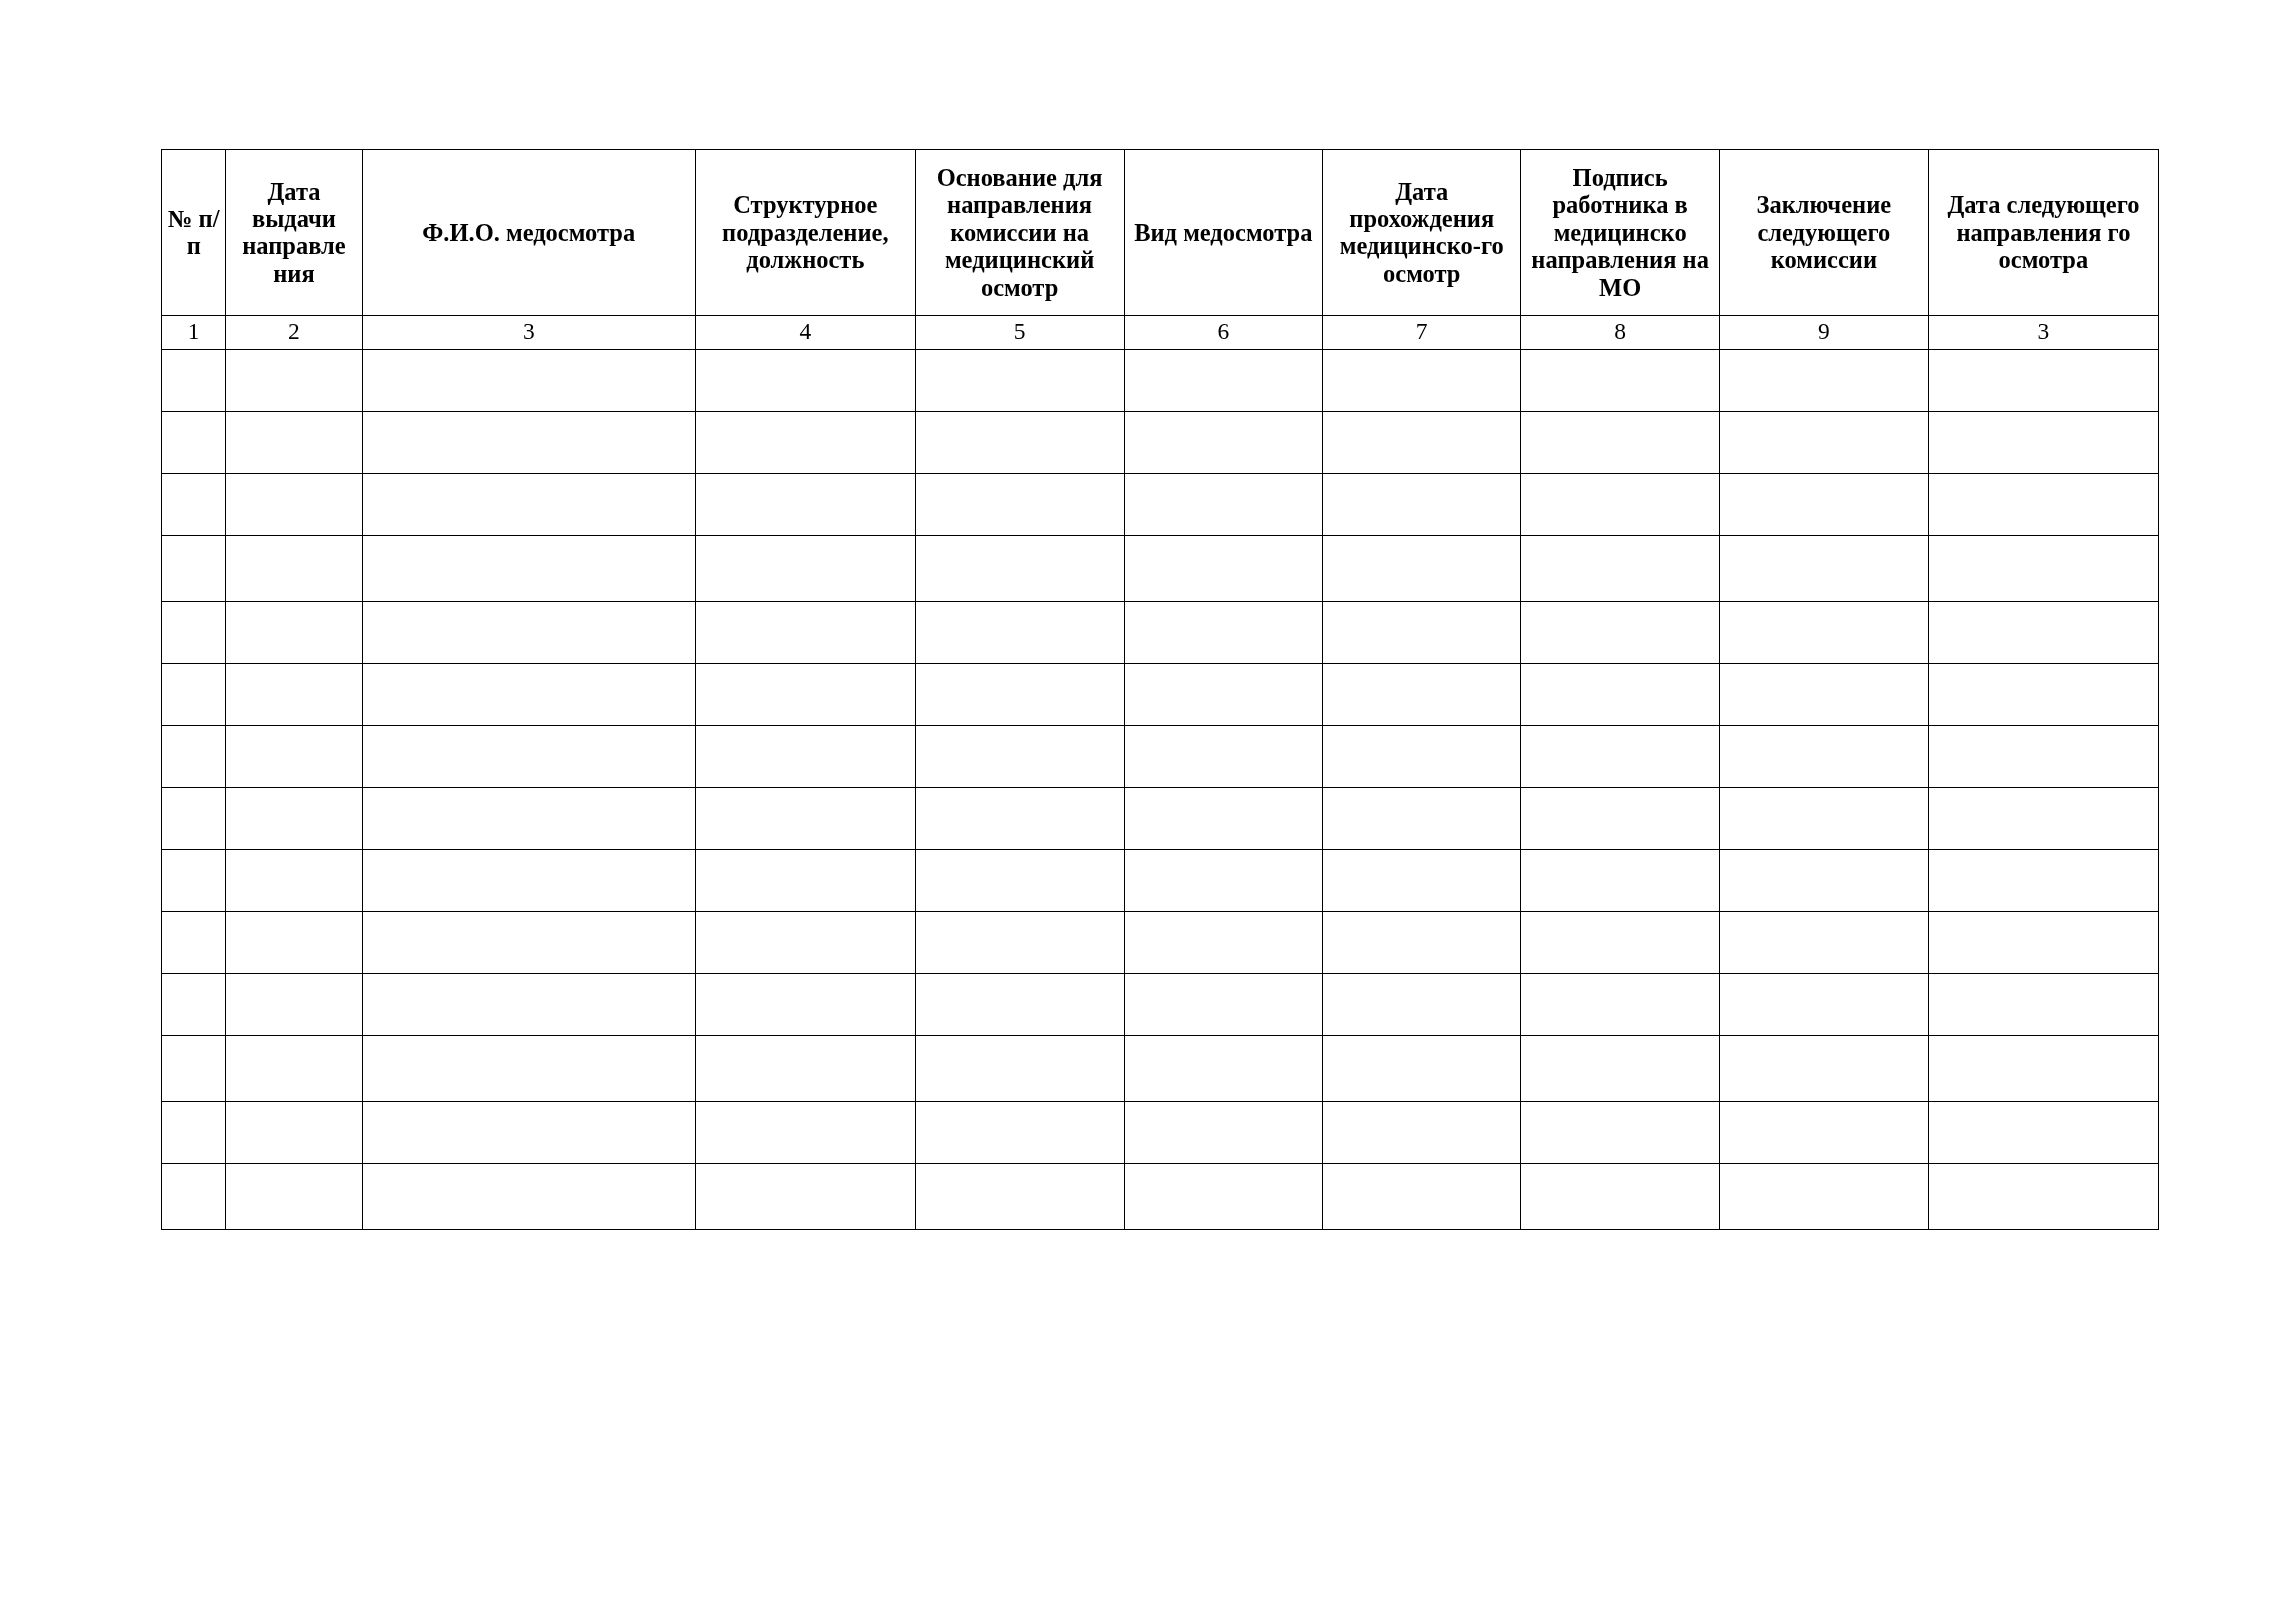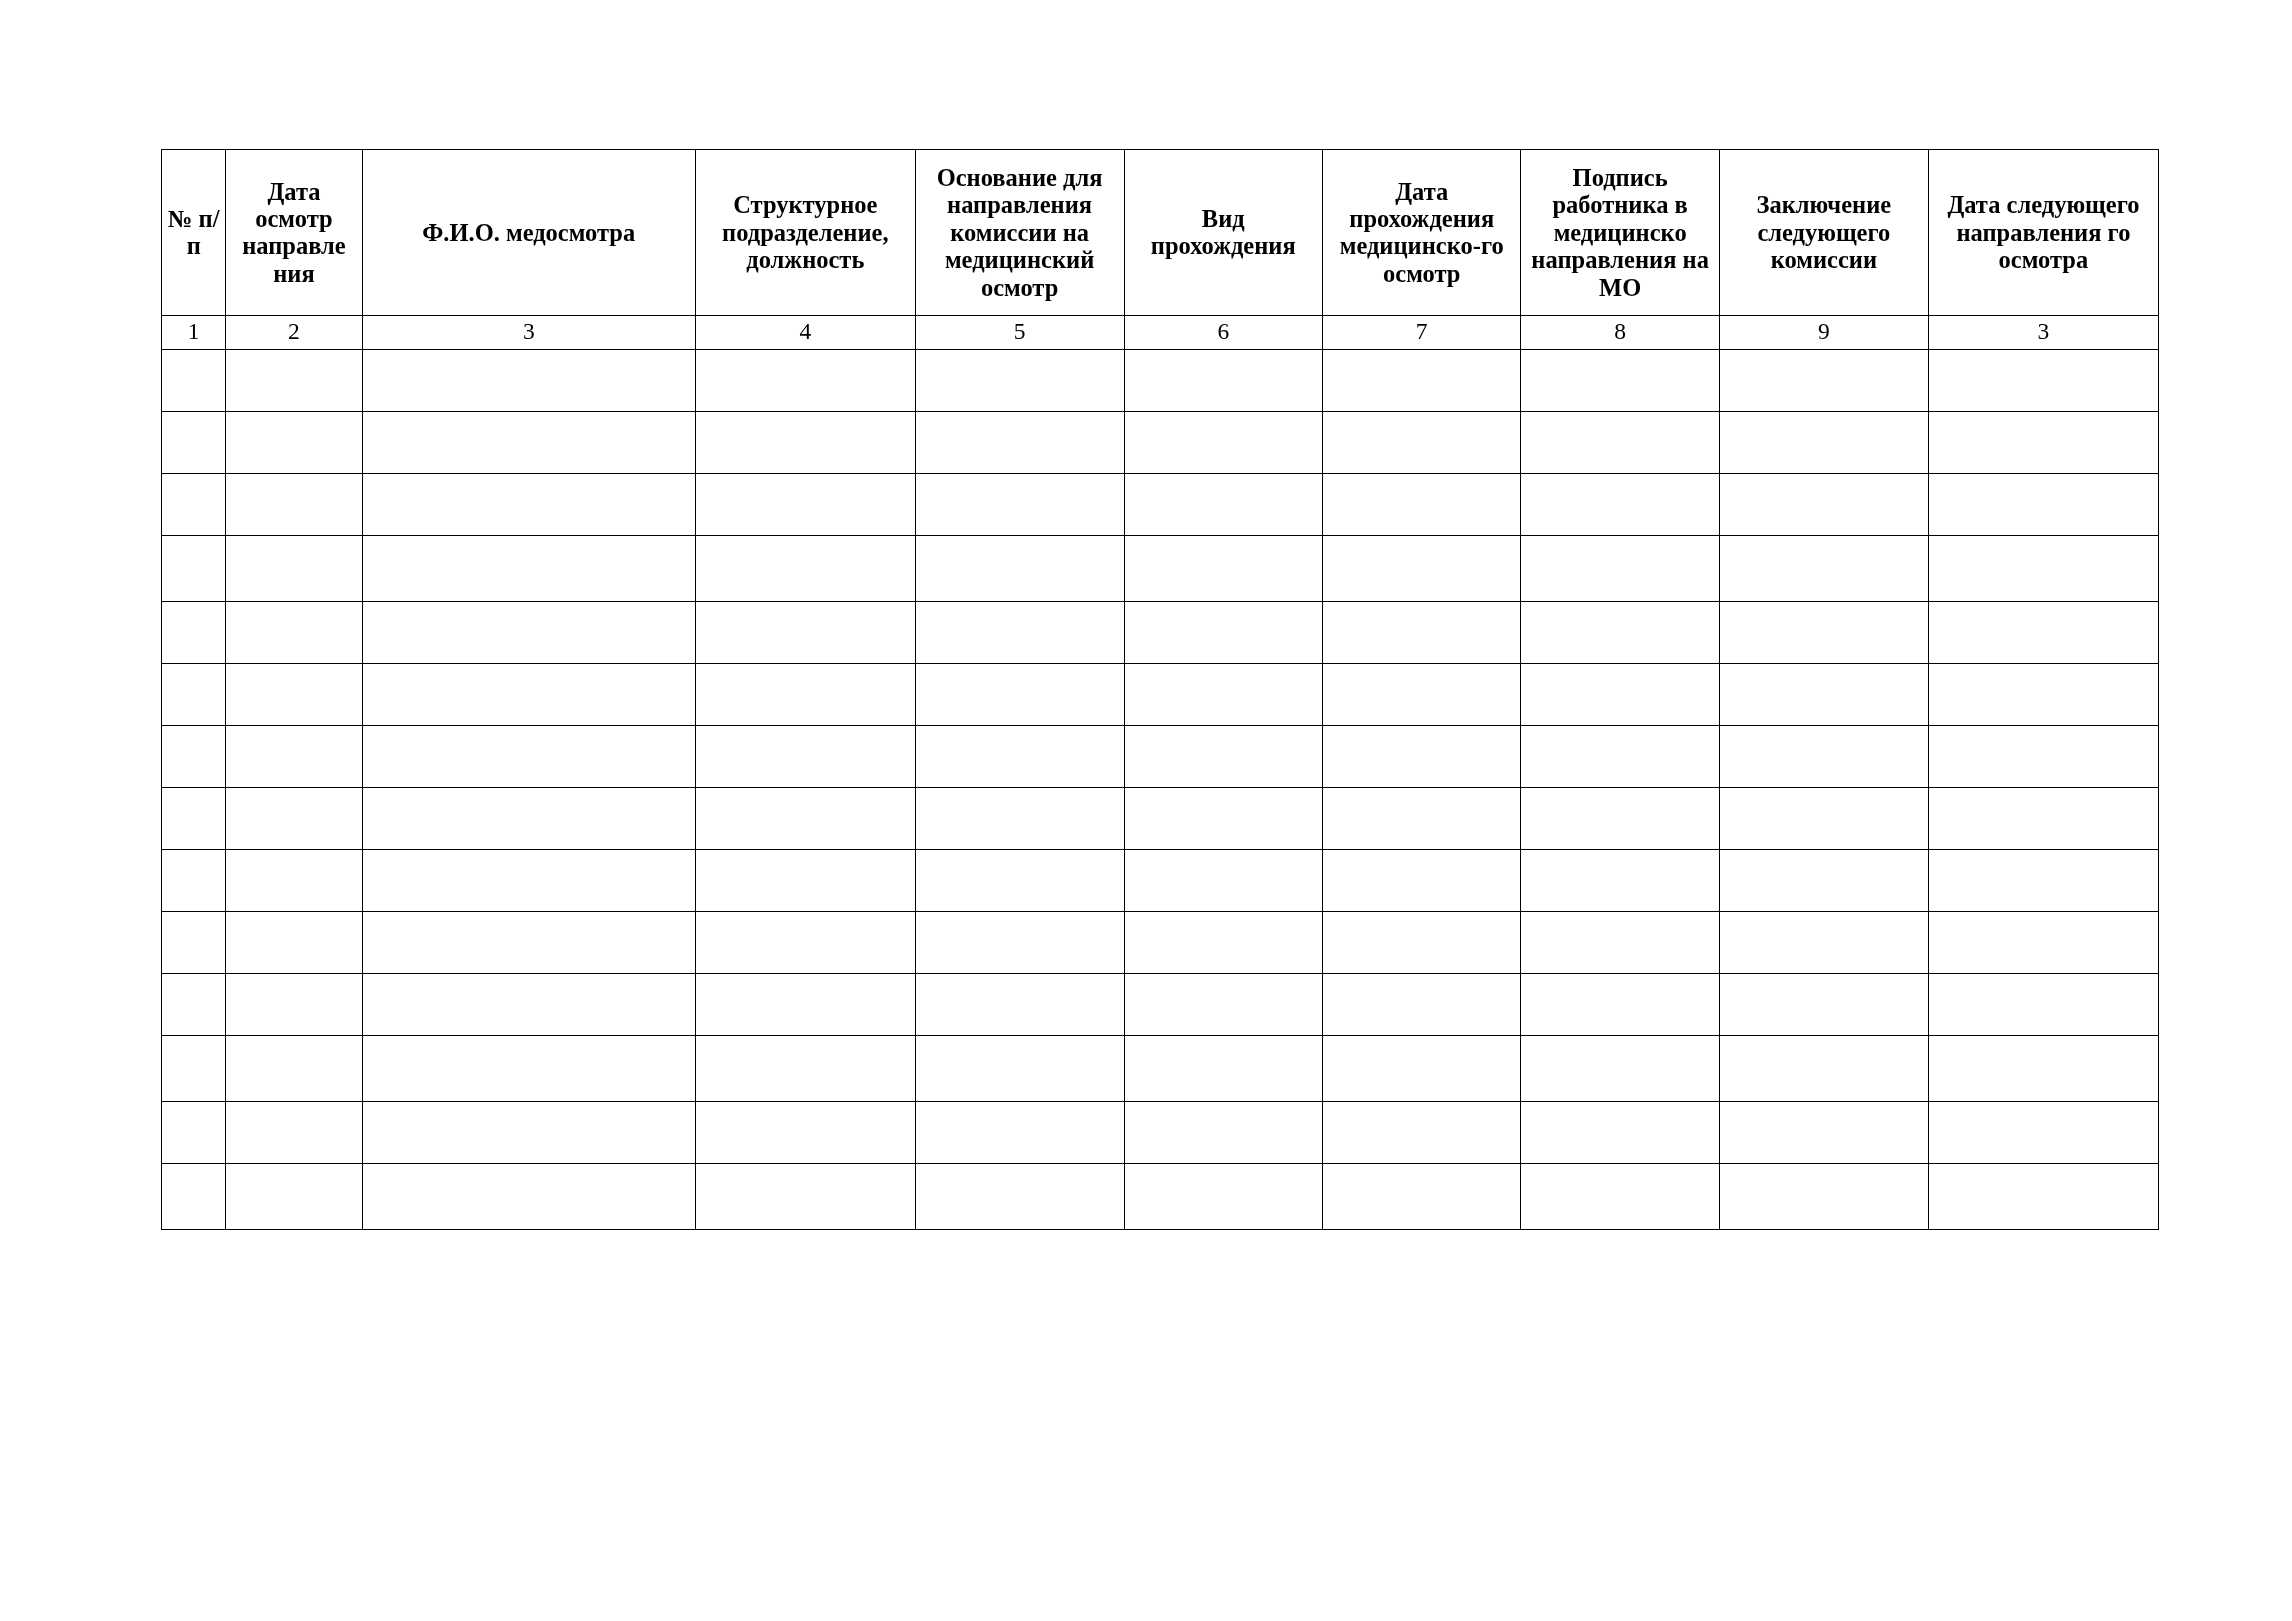--- a/index.html
+++ b/index.html
@@ -87,25 +87,25 @@
           <col class="c5">
         <col class="c6">
           <col class="c7">
           <col class="c8">
           <col class="c9">
           <col class="c10">
       </colgroup>
       <thead>
         <tr>
           <th class="head-cell">№ п/п</th>
-          <th class="head-cell">Дата осмотр направле ния</th>
+          <th class="head-cell">Дата выдачи направле ния</th>
           <th class="head-cell">Ф.И.О. медосмотра</th>
           <th class="head-cell">Структурное подразделение, должность</th>
           <th class="head-cell">Основание для направления комиссии на медицинский осмотр</th>
-          <th class="head-cell">Вид прохождения</th>
+          <th class="head-cell">Вид медосмотра</th>
           <th class="head-cell">Дата прохождения медицинско-го осмотр</th>
           <th class="head-cell">Подпись работника в медицинско направления на МО</th>
           <th class="head-cell">Заключение следующего комиссии</th>
           <th class="head-cell">Дата следующего направления го осмотра</th>
         </tr>
         <tr>
           <td class="num-cell">1</td>
           <td class="num-cell">2</td>
           <td class="num-cell">3</td>
           <td class="num-cell">4</td>

